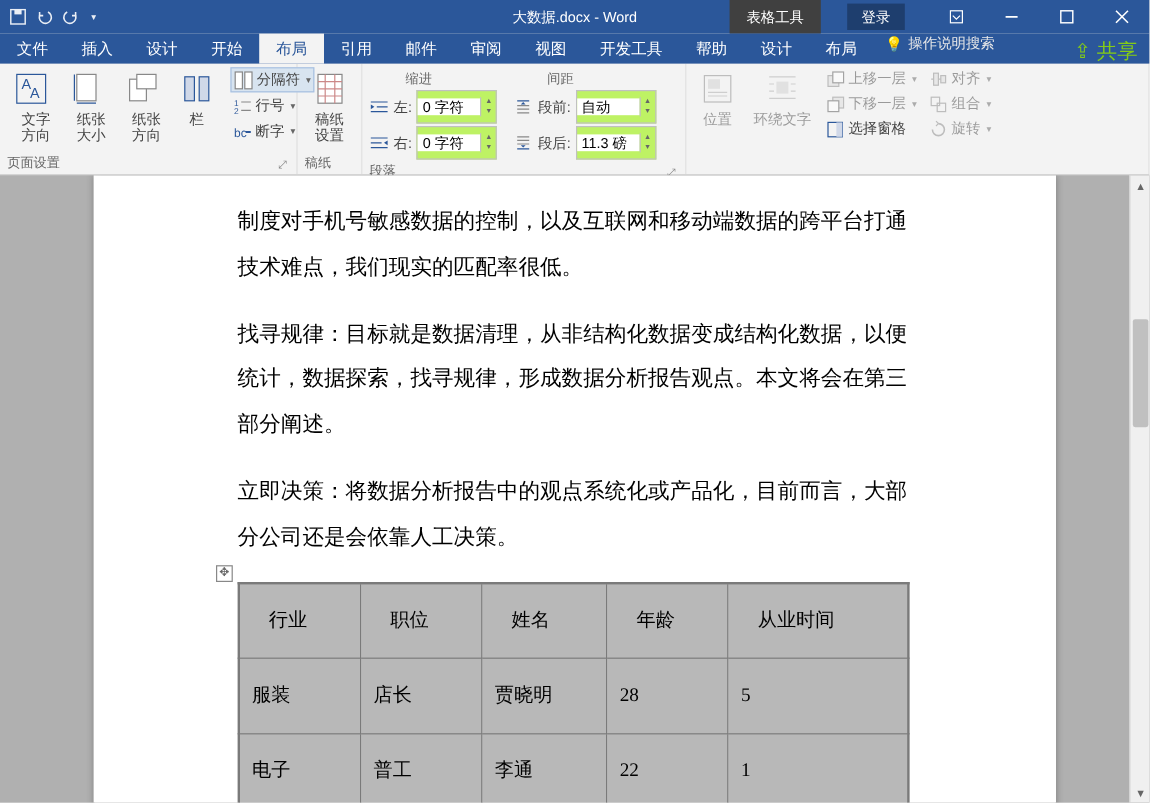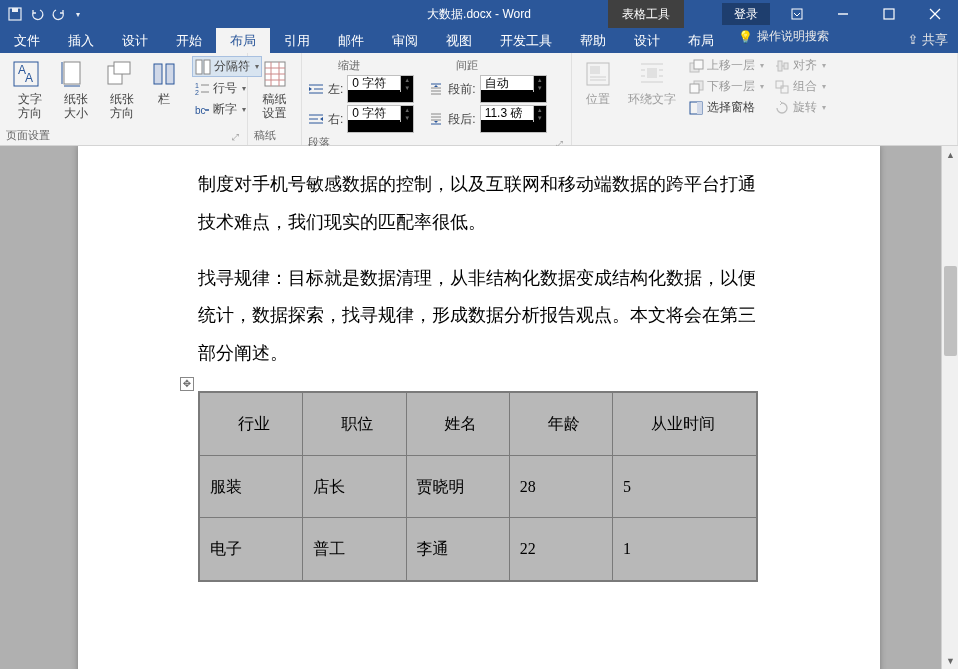--- a/index.html
+++ b/index.html
@@ -3,55 +3,55 @@
 <meta charset="utf-8">
 <style>
 *{margin:0;padding:0;box-sizing:border-box;font-family:"Microsoft YaHei",SimSun,sans-serif}
 body{background:#e6e6e6;width:958px;height:669px;overflow:hidden;position:relative}
 .titlebar{height:28px;background:#2b579a;display:flex;align-items:center;color:#fff;font-size:12px;position:relative}
 .titlebar .qat{display:flex;align-items:center;gap:8px;padding-left:8px}
 .titlebar .qat span{opacity:.9;cursor:pointer}
 .titlebar .title{position:absolute;left:50%;transform:translateX(-50%);font-size:12px}
 .titlebar .context-tab{position:absolute;left:608px;top:0;height:28px;background:#404040;color:#fff;padding:0 14px;display:flex;align-items:center;font-size:12px}
 .titlebar .right{position:absolute;right:0;display:flex;align-items:center;height:28px}
-.titlebar .login{background:#1e3e6e;height:22px;padding:0 12px;display:flex;align-items:center;margin-right:4px;font-size:12px}
+.titlebar .login{background:#1e3e6e;height:22px;padding:0 12px;display:flex;align-items:center;margin-right:20px;font-size:12px}
 .titlebar .wctrl{width:46px;height:28px;display:flex;align-items:center;justify-content:center;cursor:pointer}
 .tabbar{height:25px;background:#2b579a;display:flex;align-items:flex-start;color:#fff;font-size:13px;position:relative}
 .tabbar .tab{padding:4px 14px;cursor:pointer;height:25px;display:flex;align-items:center}
 .tabbar .tab.active{background:#f3f3f3;color:#2b579a}
 .tabbar .tab.design{color:#fff}
 .tabbar .tell{display:flex;align-items:center;gap:4px;padding:0 10px;color:#e8e8e8;font-size:12px}
-.tabbar .share{position:absolute;right:10px;top:3px;color:#e5e5e5;font-size:13px;cursor:pointer}
+.tabbar .share{position:absolute;right:10px;top:3px;color:#84cc16;font-size:17px;cursor:pointer}
 .ribbon{height:93px;background:#f3f3f3;border-bottom:1px solid #d4d4d4;display:flex;font-size:12px;color:#444}
 .group{border-right:1px solid #e0e0e0;display:flex;flex-direction:column;justify-content:space-between;padding:3px 6px 0}
 .group .body{display:flex;align-items:flex-start;gap:6px;flex:1}
 .group .label{font-size:11px;color:#666;padding:2px 0;position:relative}
 .group .label .launcher{position:absolute;right:2px;bottom:2px;font-size:9px;color:#888;cursor:pointer}
 .bigbtn{display:flex;flex-direction:column;align-items:center;justify-content:center;gap:2px;padding:2px 4px;cursor:pointer;min-width:40px}
 .bigbtn .ic{width:32px;height:32px;display:flex;align-items:center;justify-content:center}
 .bigbtn .lbl{font-size:12px;text-align:right;line-height:1.2}
 .smallrow{display:flex;align-items:center;gap:3px;padding:1px 2px;cursor:pointer;font-size:12px;white-space:nowrap}
 .stack{display:flex;flex-direction:column;gap:2px}
-.spin{display:flex;align-items:flex-start;border:1px solid #c0c0c0;background:#000000;height:28px}
+.spin{display:flex;align-items:center;border:1px solid #c0c0c0;background:#bef264;height:28px}
 .spin input{border:none;width:52px;font-size:12px;padding:0 4px;outline:none}
 .spin .arrows{display:flex;flex-direction:column;border-left:1px solid #c0c0c0}
 .spin .arrows span{font-size:6px;line-height:8px;padding:0 3px;cursor:pointer;color:#666}
 .canvas{position:absolute;top:146px;left:0;right:0;bottom:0;background:#b0b0b0;overflow:hidden}
 .page{position:absolute;left:78px;top:0;width:802px;background:#fff;box-shadow:0 0 6px rgba(0,0,0,.3);padding:20px 108px 40px 120px;min-height:700px}
 .scrollbar{position:absolute;right:0;top:0;width:17px;height:100%;background:#f0f0f0;border-left:1px solid #d0d0d0}
 .scrollbar .thumb{position:absolute;left:2px;width:13px;background:#c0c0c0;border-radius:2px}
 .scrollbar .arr{position:absolute;left:0;width:17px;height:17px;display:flex;align-items:center;justify-content:center;font-size:9px;color:#666;cursor:pointer}
 .doc-text{font-size:18px;line-height:2.1;color:#000;font-family:SimSun,serif}
 .doc-text p{margin-bottom:18px}
 .doc-text strong{font-weight:normal}
 .table-anchor{position:relative;margin-top:6px}
 .table-handle{position:absolute;left:-18px;top:-14px;width:14px;height:14px;border:1px solid #888;background:#fff;display:flex;align-items:center;justify-content:center;font-size:10px;color:#666;cursor:move}
 table.doc{border-collapse:collapse;width:560px;border:2px solid #7a7a7a}
 table.doc td{border:1px solid #7a7a7a;background:#b8b8b8;padding:14px 10px;font-size:16px;color:#000;font-family:SimSun,serif}
-table.doc tr:first-child td{text-align:left;padding-left:38px}
+table.doc tr:first-child td{text-align:left;padding-left:24px}
 svg{display:block}
 .dd{font-size:8px;color:#666;margin-left:2px}
 </style>
 </head>
 <body>
 
 <div class="titlebar">
   <div class="qat">
     <span>
         <svg width="14" height="14">
@@ -401,20 +401,21 @@
       </div>
     </div>
   </div>
 </div>
 
 <div class="canvas">
   <div class="page">
     <div class="doc-text">
       <p>制度对手机号敏感数据的控制，以及互联网和移动端数据的跨平台打通技术难点，我们现实的匹配率很低。</p>
       <p><strong>找寻规律：</strong><span>目标就是数据清理，从非结构化数据变成结构化数据，以便统计，数据探索，找寻规律，形成数据分析报告观点。本文将会在第三部分阐述。</span></p>
+      <p><strong>立即决策：</strong><span>将数据分析报告中的观点系统化或产品化，目前而言，大部分公司还是会依靠人工决策。</span></p>
 
       <div class="table-anchor">
         <div class="table-handle">✥</div>
         <table class="doc">
           <tbody>
               <tr>
             <td>行业</td>
             <td>职位</td>
             <td>姓名</td>
             <td>年龄</td>

